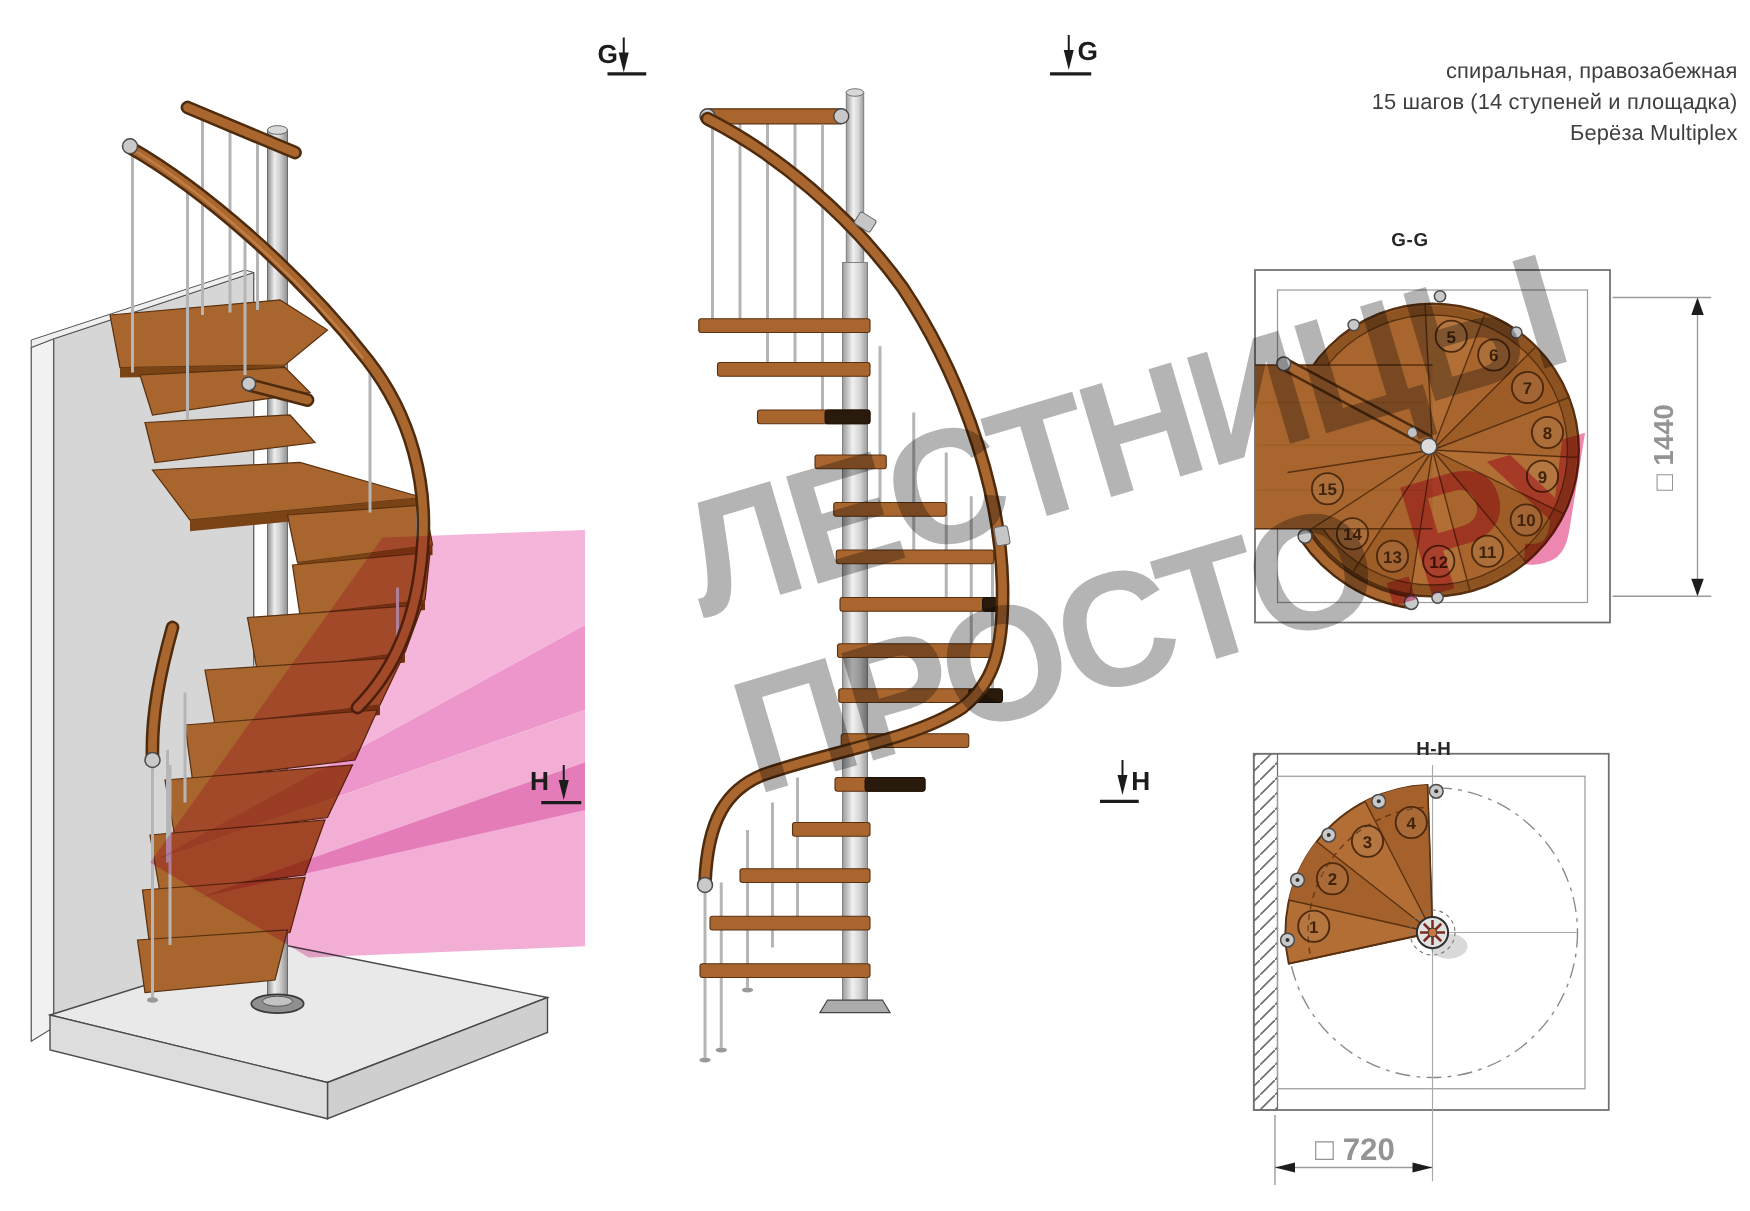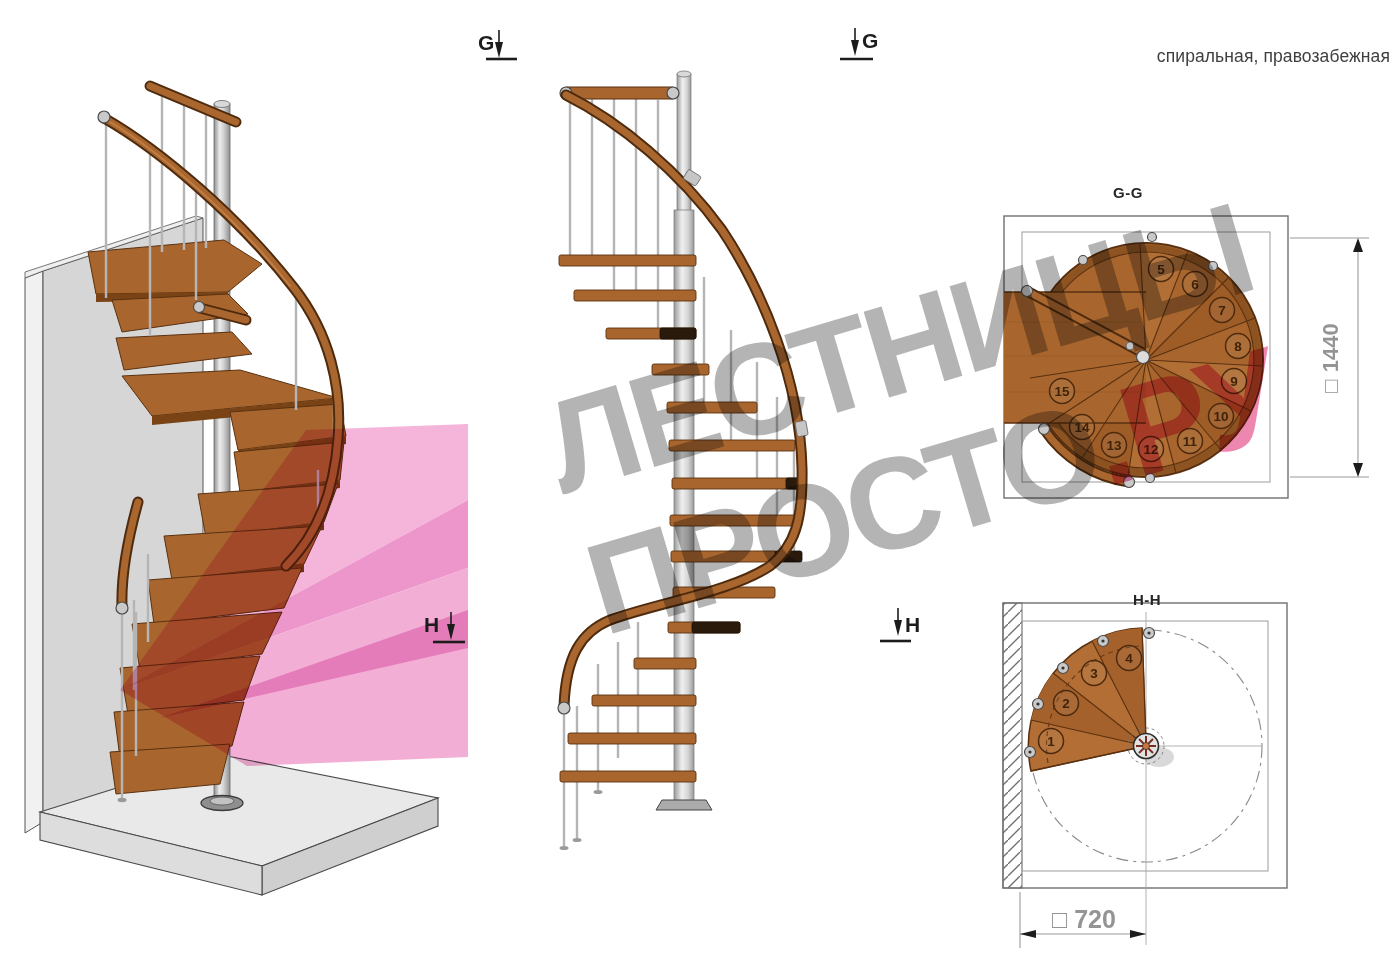--- a/index.html
+++ b/index.html
@@ -418,20 +418,22 @@
     <polygon class="ahead" points="24,32 20,16 28,16"></polygon>
     <text x="31" y="28">H</text>
     <line class="mline" x1="6" y1="37" x2="37" y2="37"></line>
   </svg>
 
   <div class="plan-title" id="gg-title">G-G</div>
   <div class="plan-title" id="hh-title">H-H</div>
 
   <div class="hdr">
     <div>спиральная, правозабежная</div>
+    <div>15 шагов (14 ступеней и площадка)</div>
+    <div>Берёза Multiplex</div>
   </div>
 
   <div class="watermark">
     <div>ЛЕСТНИЦЫ</div>
     <div><span>ПРОСТО</span><span class="pink">.РУ</span></div>
   </div>
 
 </div>
 
 </body></html>

